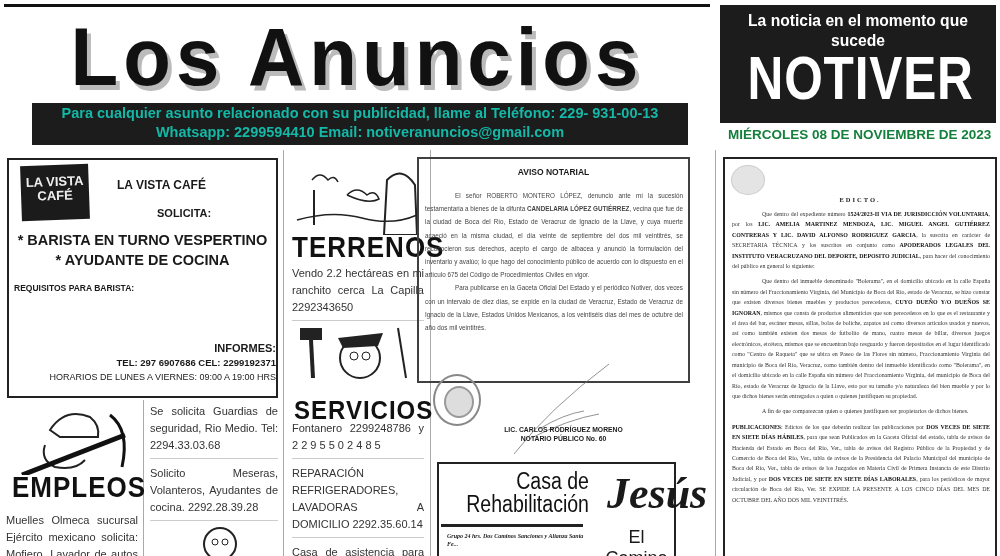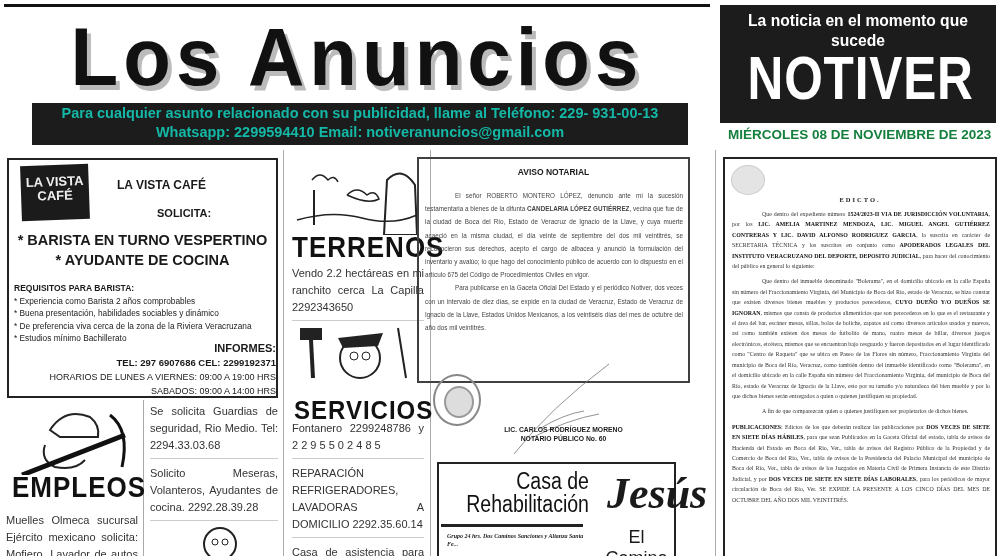--- a/index.html
+++ b/index.html
@@ -99,30 +99,23 @@
 <div class="col-rule" style="left:715px"></div>
 <div class="col-rule" style="left:143px; top:400px; height:156px"></div>
 
 <div class="cafe">
   <div class="cafe-logo">LA VISTA CAFÉ</div>
   <div class="cafe-name">LA VISTA CAFÉ</div>
   <div class="cafe-solicita">SOLICITA:</div>
   <div class="cafe-job" style="top:72px">* BARISTA EN TURNO VESPERTINO</div>
   <div class="cafe-job" style="top:92px">* AYUDANTE DE COCINA</div>
   <div class="req-title">REQUISITOS PARA BARISTA:</div>
-  <ul class="req-list">
-    <li>Experiencia como Barista 2 años comprobables</li>
-    <li>Buena presentación, habilidades sociables y dinámico</li>
-    <li>De preferencia viva cerca de la zona de la Riviera Veracruzana</li>
-    <li>Estudios mínimo Bachillerato</li>
-  </ul>
   <div class="cafe-center" style="top:182px; font-weight:bold; font-size:11px">INFORMES:</div>
   <div class="cafe-center" style="top:197px; font-weight:bold; font-size:9.5px">TEL: 297 6907686  CEL: 2299192371</div>
   <div class="cafe-center" style="top:212px; font-size:9px">HORARIOS DE LUNES A VIERNES: 09:00 A 19:00 HRS</div>
-  <div class="cafe-center" style="top:226px; font-size:9px">SABADOS: 09:00 A 14:00 HRS</div>
 </div>
 
 <svg class="cartoon" style="left:10px; top:405px" width="125" height="70">
   <path d="M40 25 Q55 2 80 12 Q90 20 88 32 L50 32 Z" fill="none" stroke="#222" stroke-width="2"></path>
   <path d="M35 40 Q30 55 45 62 Q65 66 75 55" fill="none" stroke="#222" stroke-width="2"></path>
   <line x1="12" y1="70" x2="115" y2="30" stroke="#111" stroke-width="5"></line>
   <path d="M100 10 Q120 25 112 62" fill="none" stroke="#111" stroke-width="3"></path>
 </svg>
 <div class="section-head" style="left:12px; top:472px; font-size:26px; transform:scaleY(1.1)">EMPLEOS</div>
 <div class="cls" style="left:6px; top:512px; width:132px">Muelles Olmeca sucursal Ejército mexicano solicita: Mofiero, Lavador de autos y</div>

